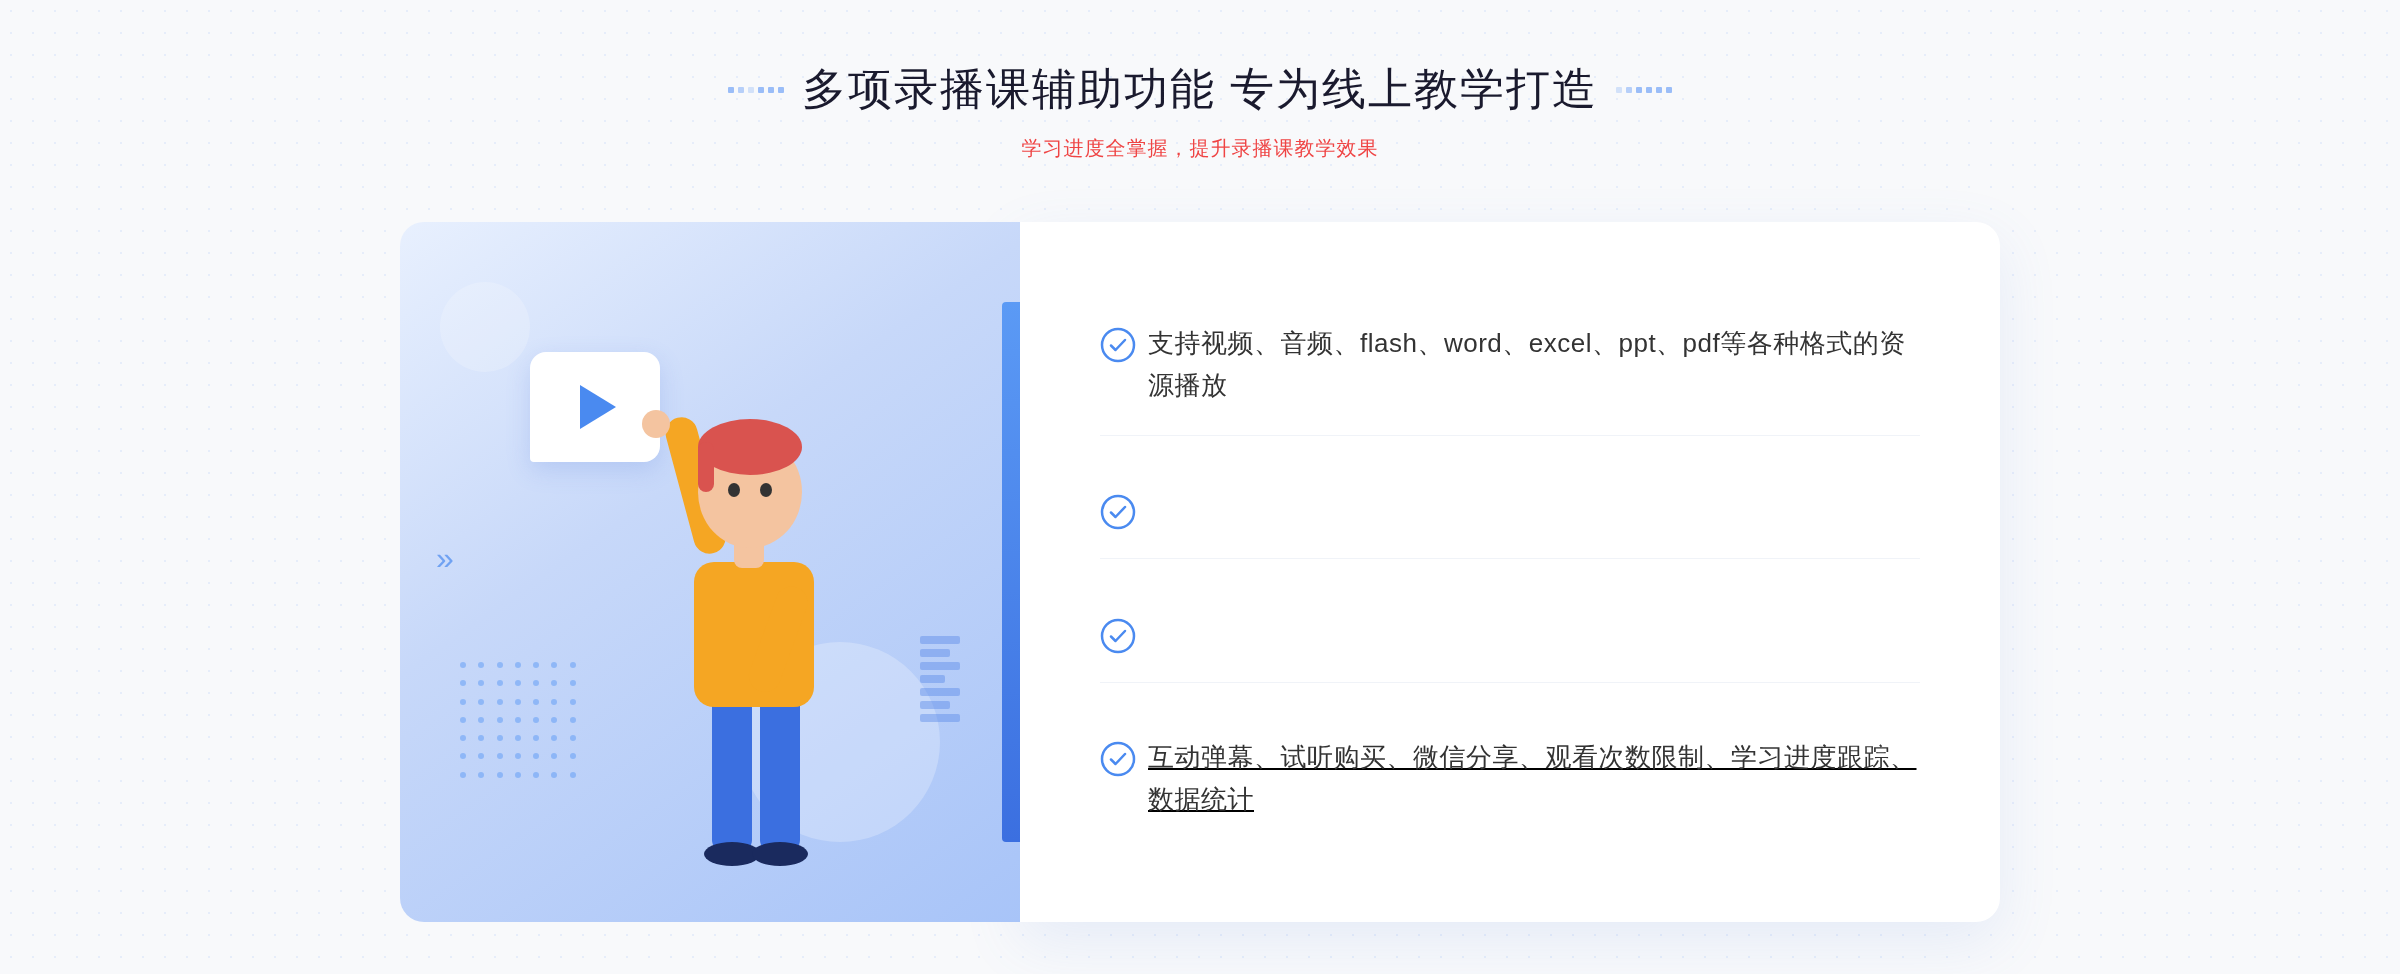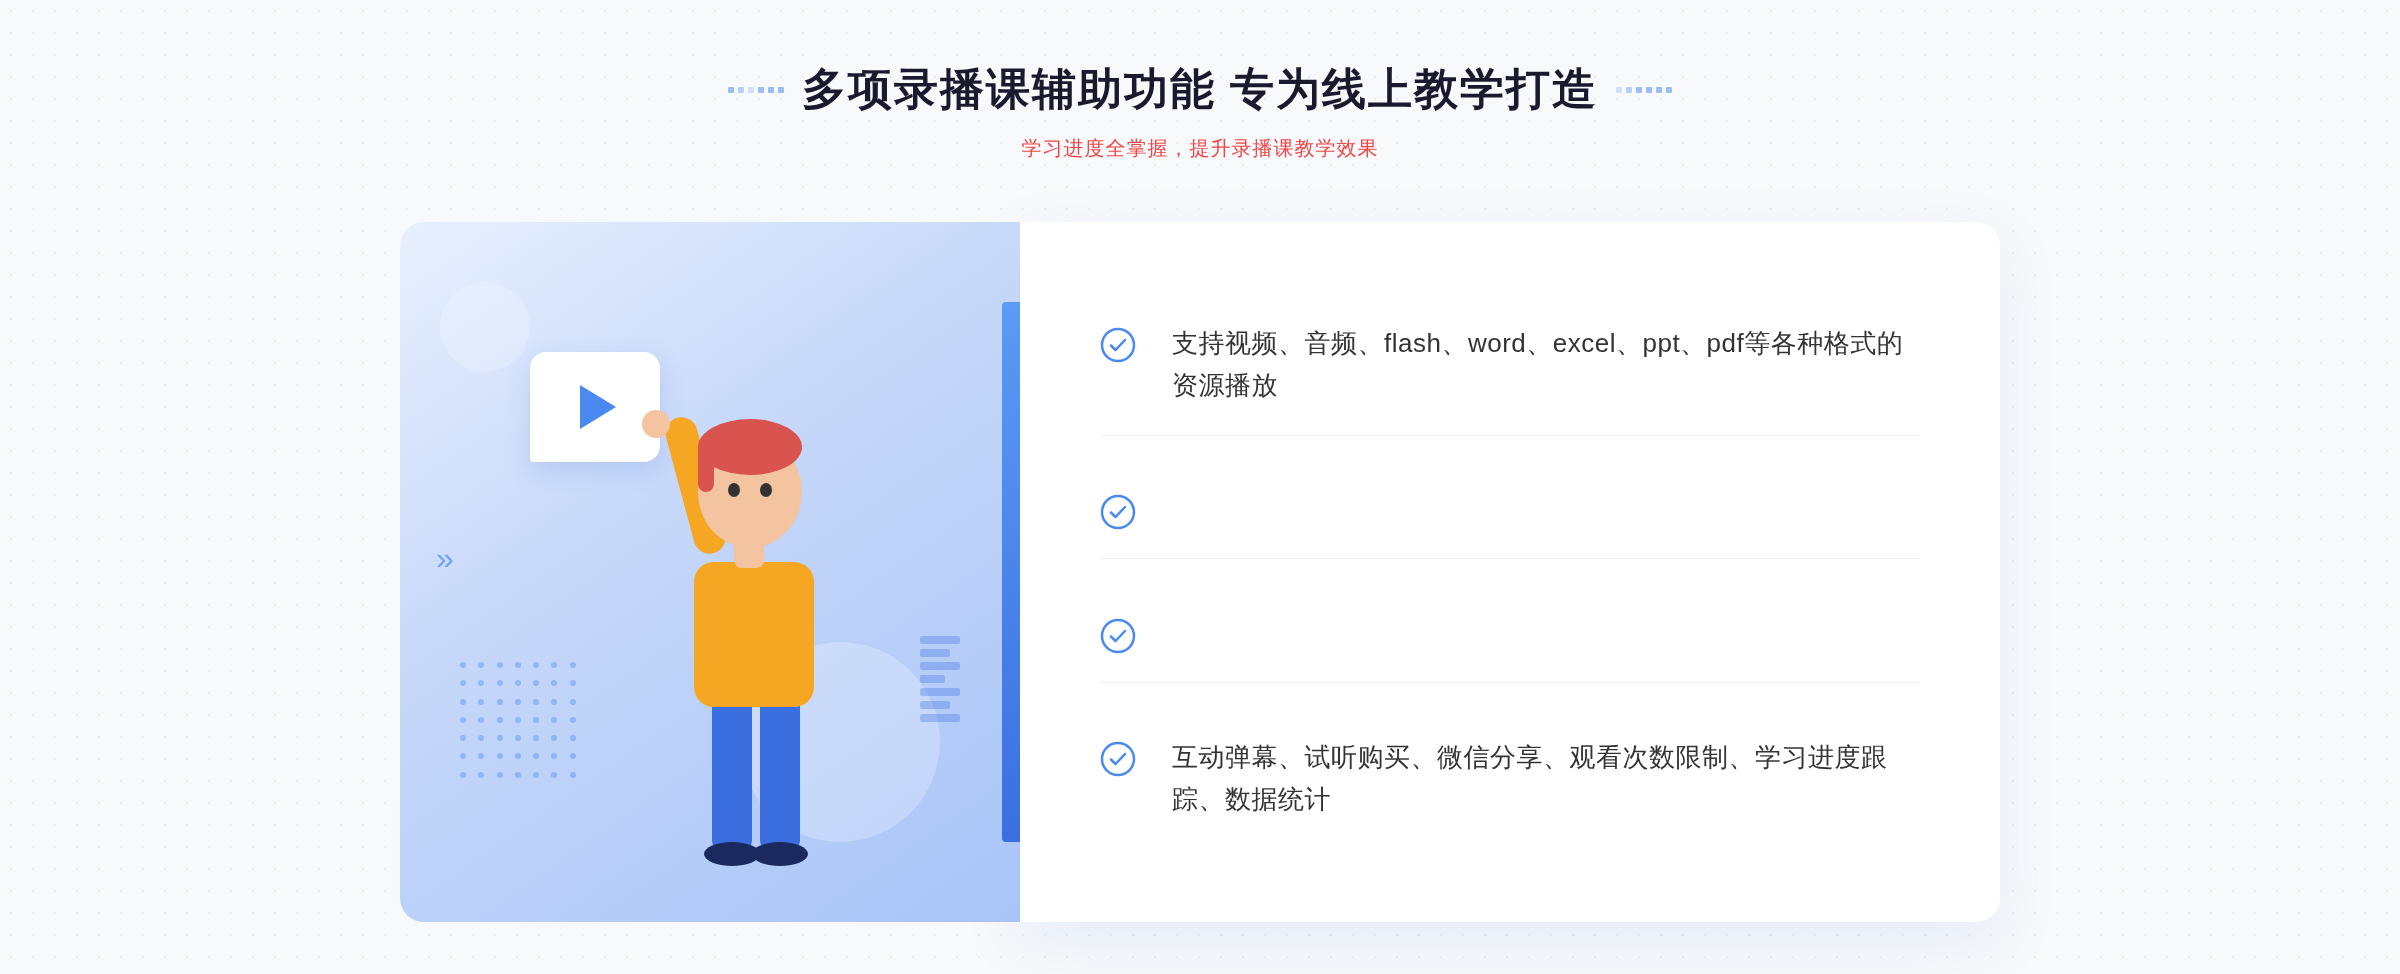--- a/index.html
+++ b/index.html
@@ -70,21 +70,21 @@
 
     .title-deco span:nth-child(2) { opacity: 0.35; }
     .title-deco span:nth-child(3) { opacity: 0.2; }
 
     .title-deco-right span:nth-child(1) { opacity: 0.2; }
     .title-deco-right span:nth-child(2) { opacity: 0.35; }
     .title-deco-right span:nth-child(3) { opacity: 0.5; }
 
     .main-title {
       font-size: 44px;
-      font-weight: 700;
+      font-weight: 400;
       color: #1a1a2e;
       letter-spacing: 2px;
     }
 
     .subtitle {
       font-size: 20px;
       color: #ef4444;
       letter-spacing: 1px;
     }
 
@@ -213,27 +213,28 @@
       padding: 60px 80px;
       display: flex;
       flex-direction: column;
       justify-content: space-around;
       box-shadow: 0 20px 60px rgba(100, 140, 220, 0.12);
     }
 
     .feature-item {
       display: flex;
       align-items: flex-start;
-      gap: 36px;
+      gap: 12px;
       padding: 28px 0;
       border-bottom: 1px solid #f0f3f8;
     }
 
     .feature-item:last-child {
       border-bottom: none;
+      text-decoration: underline;
     }
 
     .check-icon {
       width: 36px;
       height: 36px;
       flex-shrink: 0;
       margin-top: 4px;
     }
 
     .check-icon svg {

